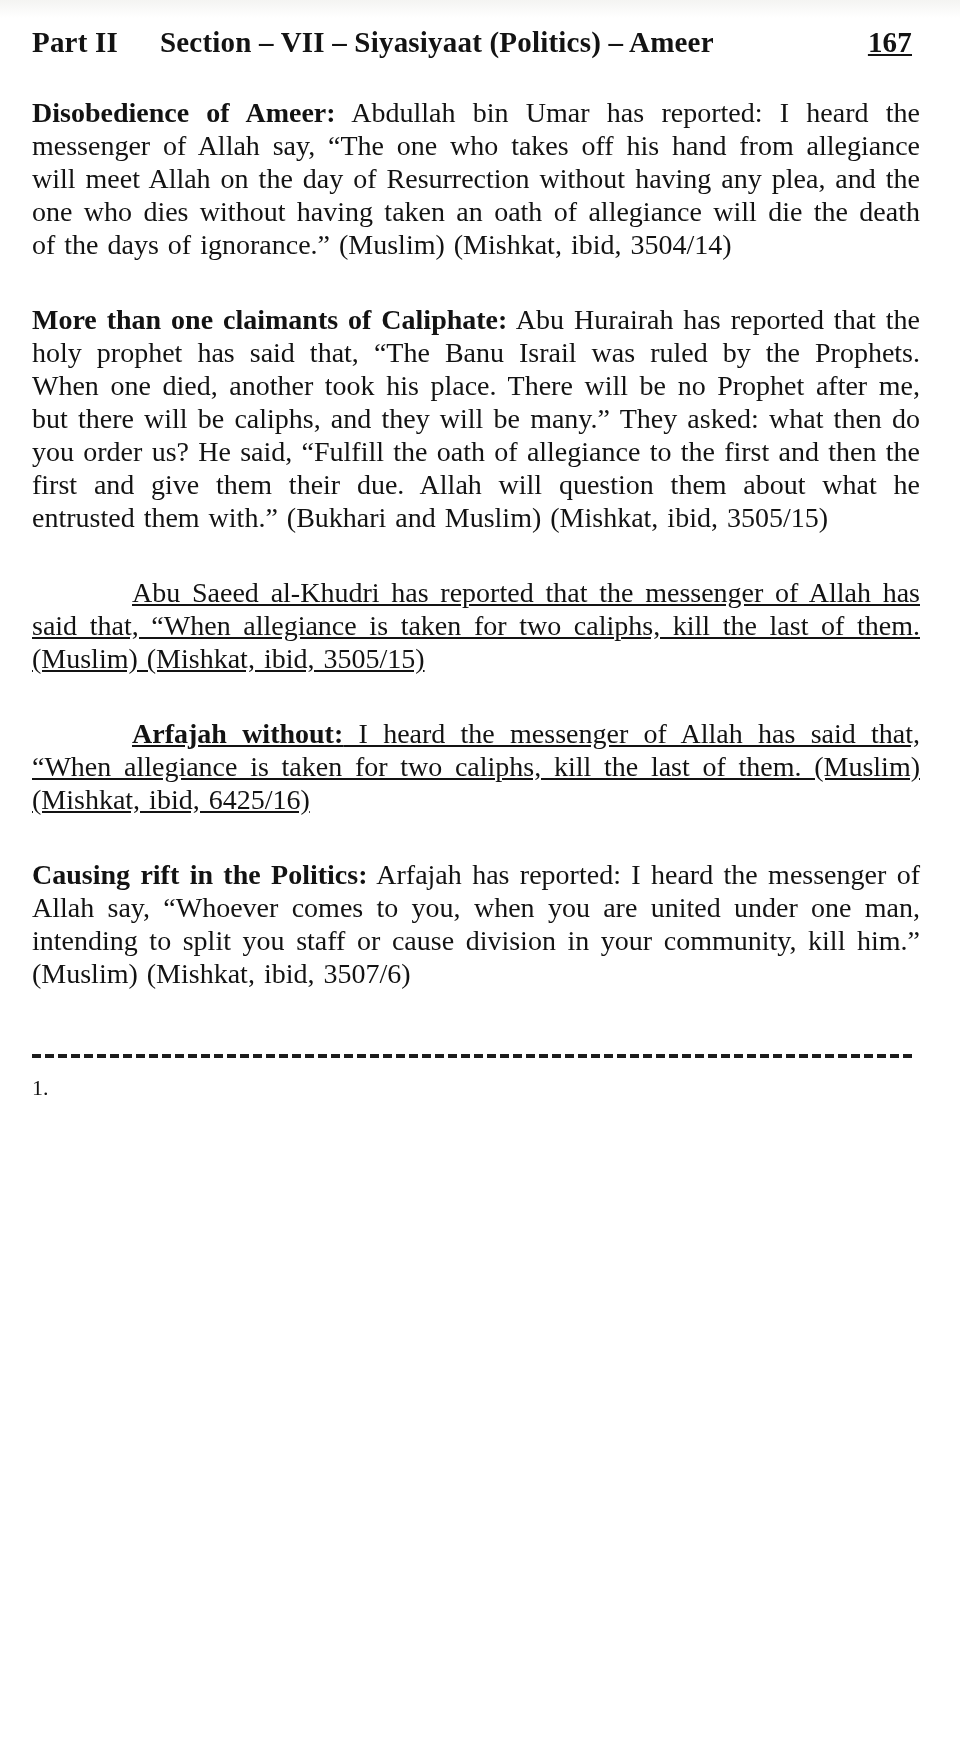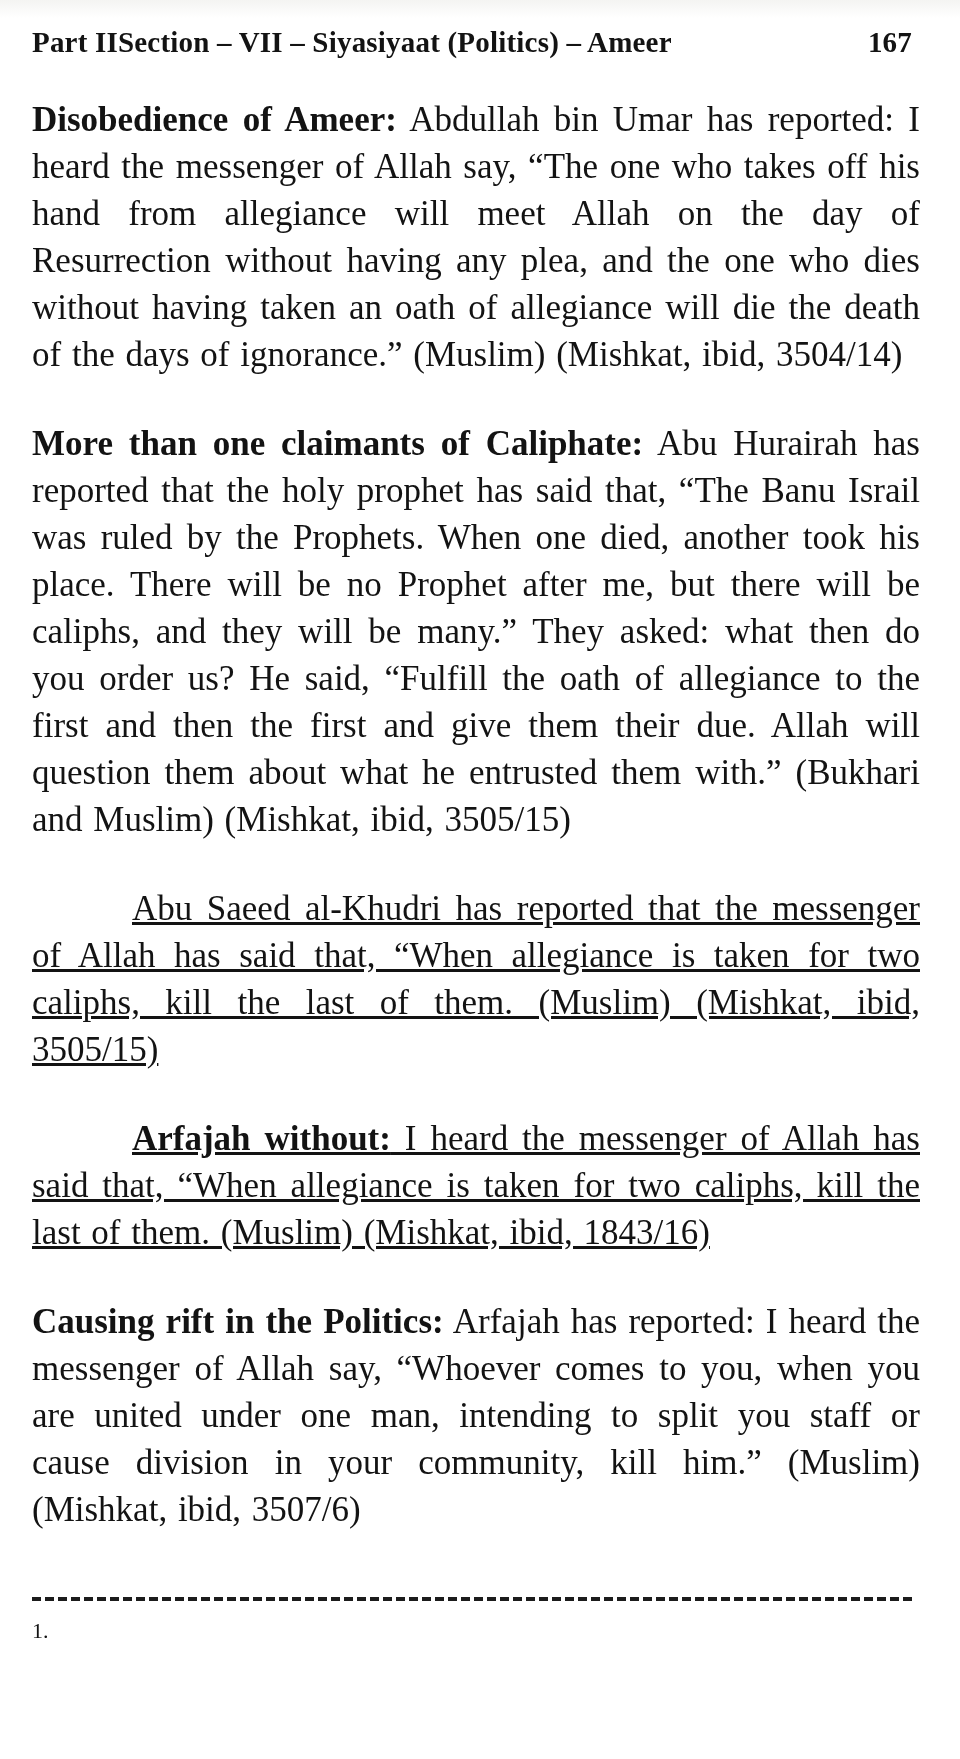--- a/index.html
+++ b/index.html
@@ -23,26 +23,26 @@
     display: flex;
     align-items: baseline;
     font-weight: bold;
     font-size: 29px;
     line-height: 36px;
     letter-spacing: 0.2px;
     margin-bottom: 36px;
     white-space: nowrap;
   }
   .page-header .part { flex: 0 0 auto; }
-  .page-header .section { flex: 0 0 auto; }
-  .page-header .page-num { margin-left: auto; padding-right: 8px; }
+  .page-header .section { flex: 0 0 auto; margin-left: 42px; }
+  .page-header .page-num { margin-left: auto; padding-right: 8px; text-decoration: underline; }
 
   .body-text-block p {
-    font-size: 35px;
-    line-height: 47px;
+    font-size: 28px;
+    line-height: 33px;
     text-align: justify;
     margin: 12px 0 42px 0;
     word-spacing: 2px;
   }
   .body-text-block p.indent { text-indent: 100px; text-decoration: underline; }
   .lead { font-weight: bold; }
 
   .footnote-area { margin-top: 64px; }
   .fn-rule {
     height: 4px;
@@ -73,21 +73,21 @@
     <span class="page-num">167</span>
   </div>
 
   <div class="body-text-block">
   <p><span class="lead">Disobedience of Ameer:</span><span class="body-text"> Abdullah bin Umar has reported: I heard the messenger of Allah say, “The one who takes off his hand from allegiance will meet Allah on the day of Resurrection without having any plea, and the one who dies without having taken an oath of allegiance will die the death of the days of ignorance.” (Muslim) (Mishkat, ibid, 3504/14)</span></p>
 
   <p><span class="lead">More than one claimants of Caliphate:</span><span class="body-text"> Abu Hurairah has reported that the holy prophet has said that, “The Banu Israil was ruled by the Prophets. When one died, another took his place. There will be no Prophet after me, but there will be caliphs, and they will be many.” They asked: what then do you order us? He said, “Fulfill the oath of allegiance to the first and then the first and give them their due. Allah will question them about what he entrusted them with.” (Bukhari and Muslim) (Mishkat, ibid, 3505/15)</span></p>
 
   <p class="indent"><span class="lead"></span><span class="body-text">Abu Saeed al-Khudri has reported that the messenger of Allah has said that, “When allegiance is taken for two caliphs, kill the last of them. (Muslim) (Mishkat, ibid, 3505/15)</span></p>
 
-  <p class="indent"><span class="lead">Arfajah without:</span><span class="body-text"> I heard the messenger of Allah has said that, “When allegiance is taken for two caliphs, kill the last of them. (Muslim) (Mishkat, ibid, 1843/16)</span></p>
+  <p class="indent"><span class="lead">Arfajah without:</span><span class="body-text"> I heard the messenger of Allah has said that, “When allegiance is taken for two caliphs, kill the last of them. (Muslim) (Mishkat, ibid, 6425/16)</span></p>
 
   <p><span class="lead">Causing rift in the Politics:</span><span class="body-text"> Arfajah has reported: I heard the messenger of Allah say, “Whoever comes to you, when you are united under one man, intending to split you staff or cause division in your community, kill him.” (Muslim) (Mishkat, ibid, 3507/6)</span></p>
 </div>
 
   <div class="footnote-area">
     <div class="fn-rule"></div>
     <div>
   <div class="fn-row">
     <span class="fn-num">1.</span>
   </div>

